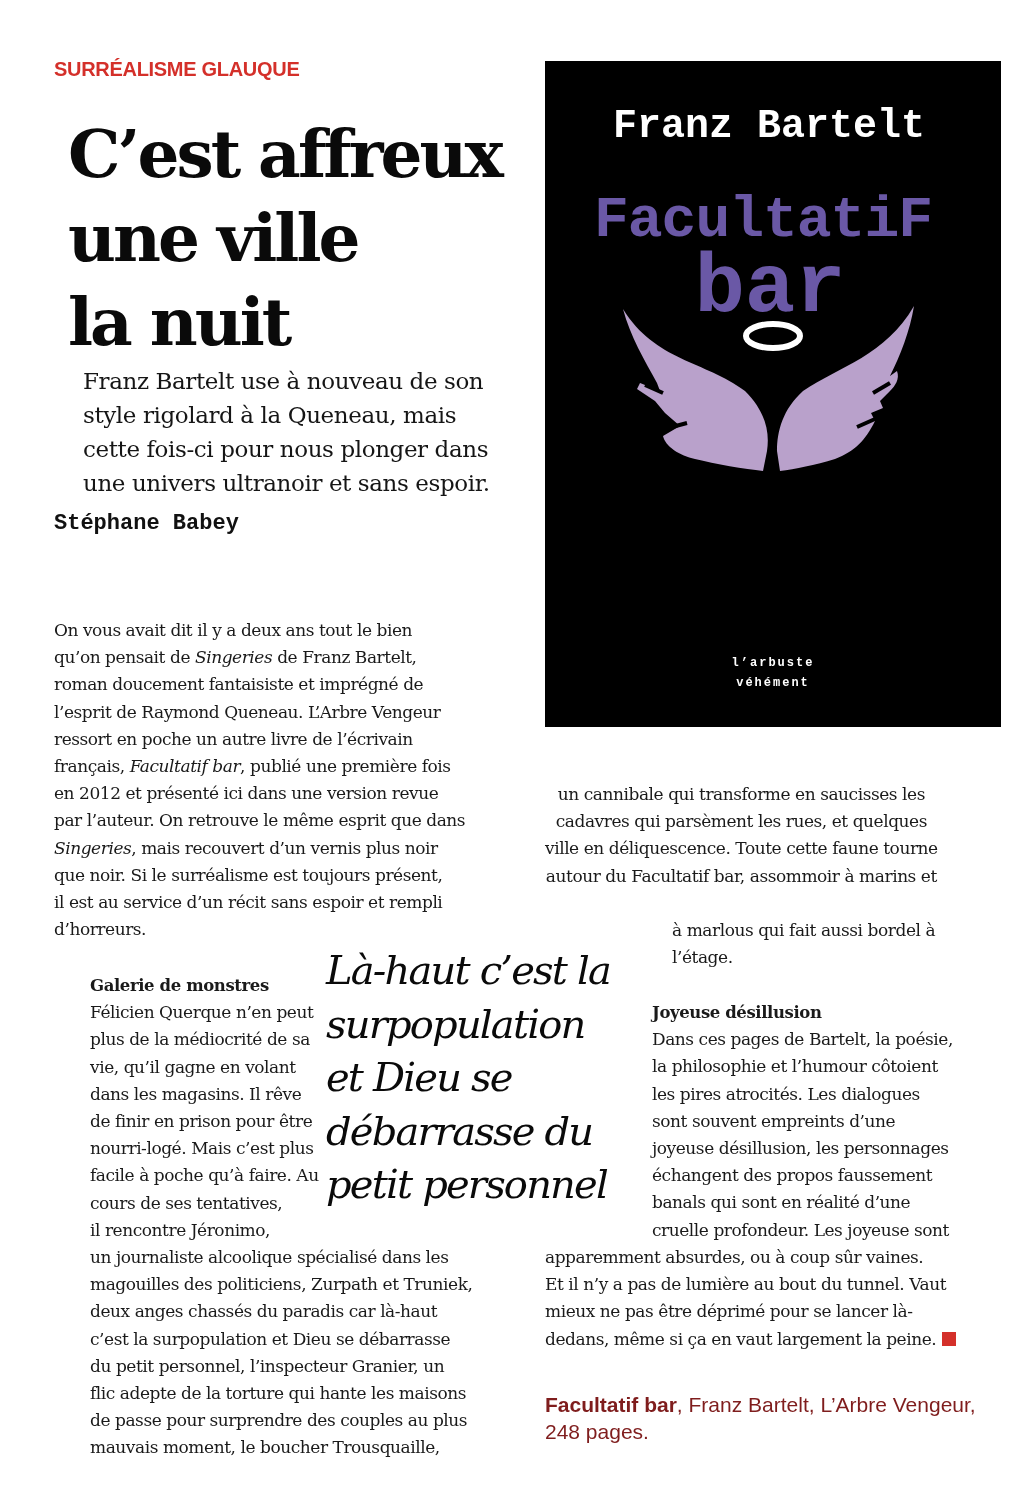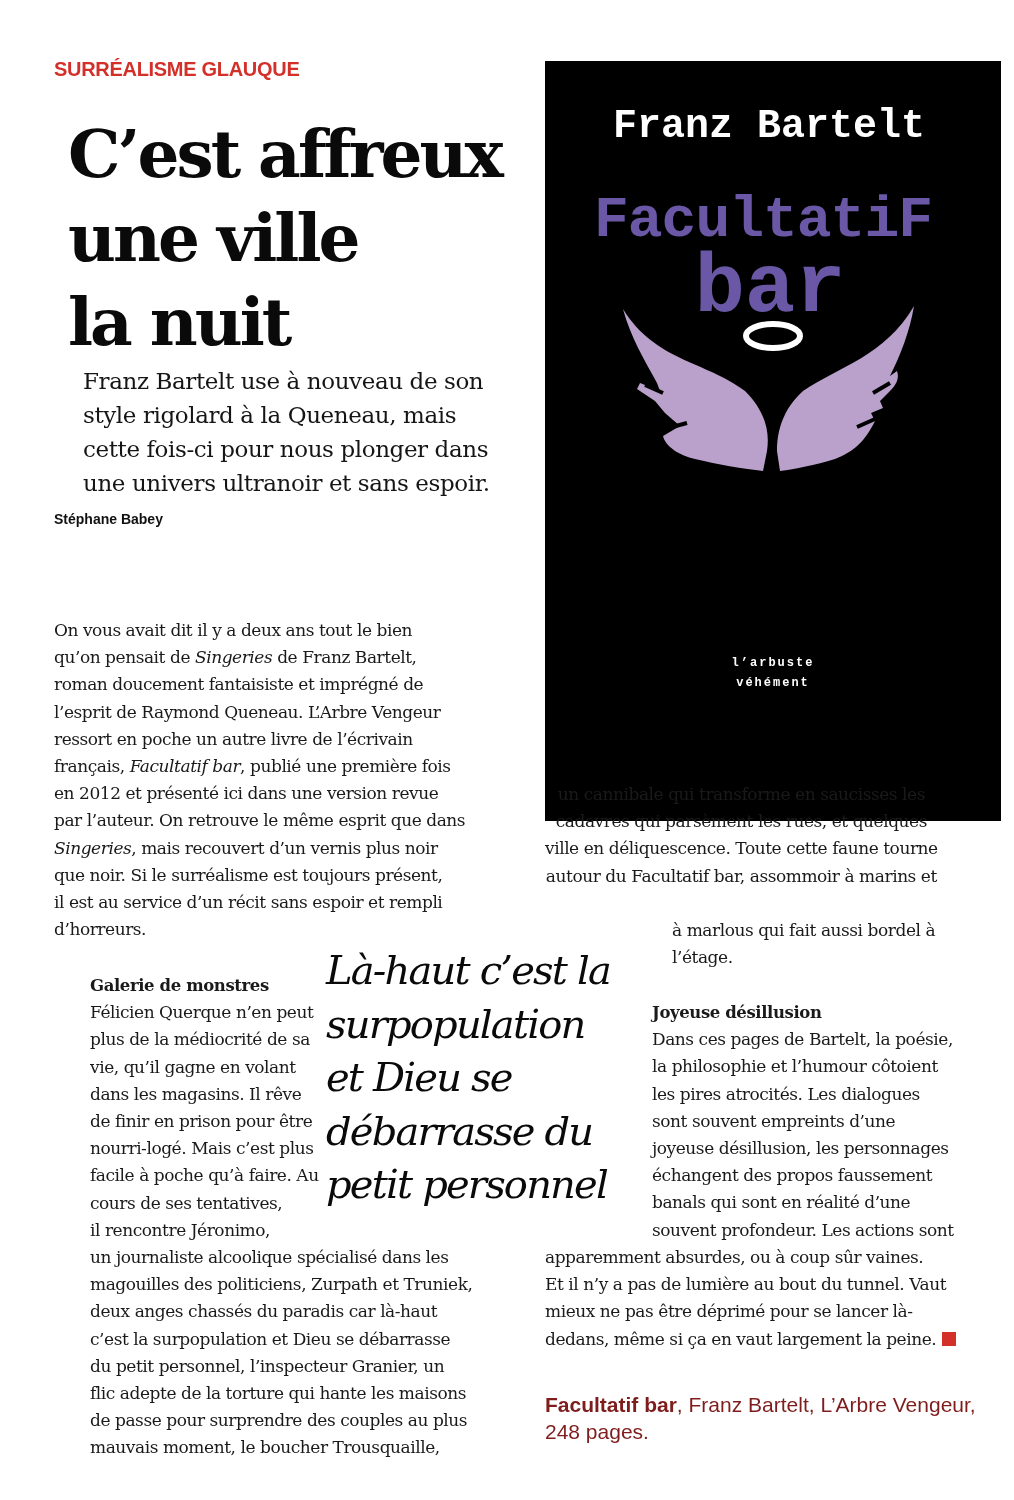--- a/index.html
+++ b/index.html
@@ -3,28 +3,28 @@
   <meta charset="utf-8">
   <style>
     html, body { margin: 0; padding: 0; background: #ffffff; }
     body { width: 1014px; height: 1500px; position: relative; overflow: hidden; color: #111; }
     .abs { position: absolute; }
     .kicker { left: 54px; top: 58px; font-family: "Liberation Sans", sans-serif; font-weight: 700; font-size: 20px; letter-spacing: -0.3px; color: #d4302a; white-space: nowrap; }
     .headline { left: 52px; top: 96px; font-family: "DejaVu Serif", serif; font-weight: 700; font-size: 66px; line-height: 84px; letter-spacing: -3px; color: #0a0a0a; margin: 16px; }
     .headline span { display: block; white-space: nowrap; }
     .lede { left: 54px; top: 364px; width: 470px; font-family: "DejaVu Serif", serif; font-size: 23px; line-height: 34px; color: #151515; letter-spacing: -0.4px; }
     .lede span { display: block; white-space: nowrap; margin-left: 29px; }
-    .author { left: 54px; top: 511px; font-family: Liberation Sans, sans-serif; font-weight: 700; font-size: 14px; color: #111; }
+    .author { left: 54px; top: 511px; font-family: Liberation Mono, monospace; font-weight: 700; font-size: 22px; color: #111; }
     .body-text { font-family: "DejaVu Serif", serif; font-size: 17px; line-height: 27.2px; color: #1a1a1a; letter-spacing: -0.45px; }
     .body-text span.l { display: block; white-space: nowrap; }
     .body-text em { font-style: italic; }
     .subhead { font-family: "DejaVu Serif", serif; font-weight: 700; font-size: 16.5px; letter-spacing: -0.4px; display:block; white-space: nowrap; line-height: 27.2px;}
     .pullquote { left: 326px; top: 944px; font-family: "DejaVu Serif", serif; font-style: italic; font-size: 40px; line-height: 53.5px; letter-spacing: -1.8px; color: #0a0a0a; }
     .pullquote span { display: block; white-space: nowrap; }
-    .cover { left: 545px; top: 61px; width: 456px; height: 760px; background: #000; }
+    .cover { left: 545px; top: 61px; width: 456px; height: 666px; background: #000; }
     .cover svg { display:block; }
     .end-mark { display: inline-block; width: 14px; height: 14px; background: #d4302a; margin-left: 6px; vertical-align: -1px; }
     .credits { left: 545px; top: 1391px; font-family: "Liberation Sans", sans-serif; font-size: 21px; line-height: 27px; color: #7f1d1d; }
     .credits b { font-weight: 700; }
     .credits span.l { display:block; white-space: nowrap; }
   </style>
 </head>
 <body>
 
 <div class="abs kicker" style="color: rgb(212, 48, 42);">SURRÉALISME GLAUQUE</div>
@@ -120,21 +120,21 @@
 
 <div class="abs body-text" style="left:652px; top:999px;">
   <span class="subhead">Joyeuse désillusion</span>
   <span class="l">Dans ces pages de Bartelt, la poésie,</span>
   <span class="l">la philosophie et l’humour côtoient</span>
   <span class="l">les pires atrocités. Les dialogues</span>
   <span class="l">sont souvent empreints d’une</span>
   <span class="l">joyeuse désillusion, les personnages</span>
   <span class="l">échangent des propos faussement</span>
   <span class="l">banals qui sont en réalité d’une</span>
-  <span class="l">souvent profondeur. Les actions sont</span>
+  <span class="l">cruelle profondeur. Les joyeuse sont</span>
 </div>
 <div class="abs body-text" style="left:545px; top:1244px;">
   <span class="l">apparemment absurdes, ou à coup sûr vaines.</span>
   <span class="l">Et il n’y a pas de lumière au bout du tunnel. Vaut</span>
   <span class="l">mieux ne pas être déprimé pour se lancer là-</span>
   <span class="l"><span>dedans, même si ça en vaut largement la peine.</span><span class="end-mark" style="background: rgb(212, 48, 42);"></span></span>
 </div>
 
 <div class="abs credits">
   <span class="l"><b>Facultatif bar</b><span>, Franz Bartelt, L’Arbre Vengeur,</span></span>

